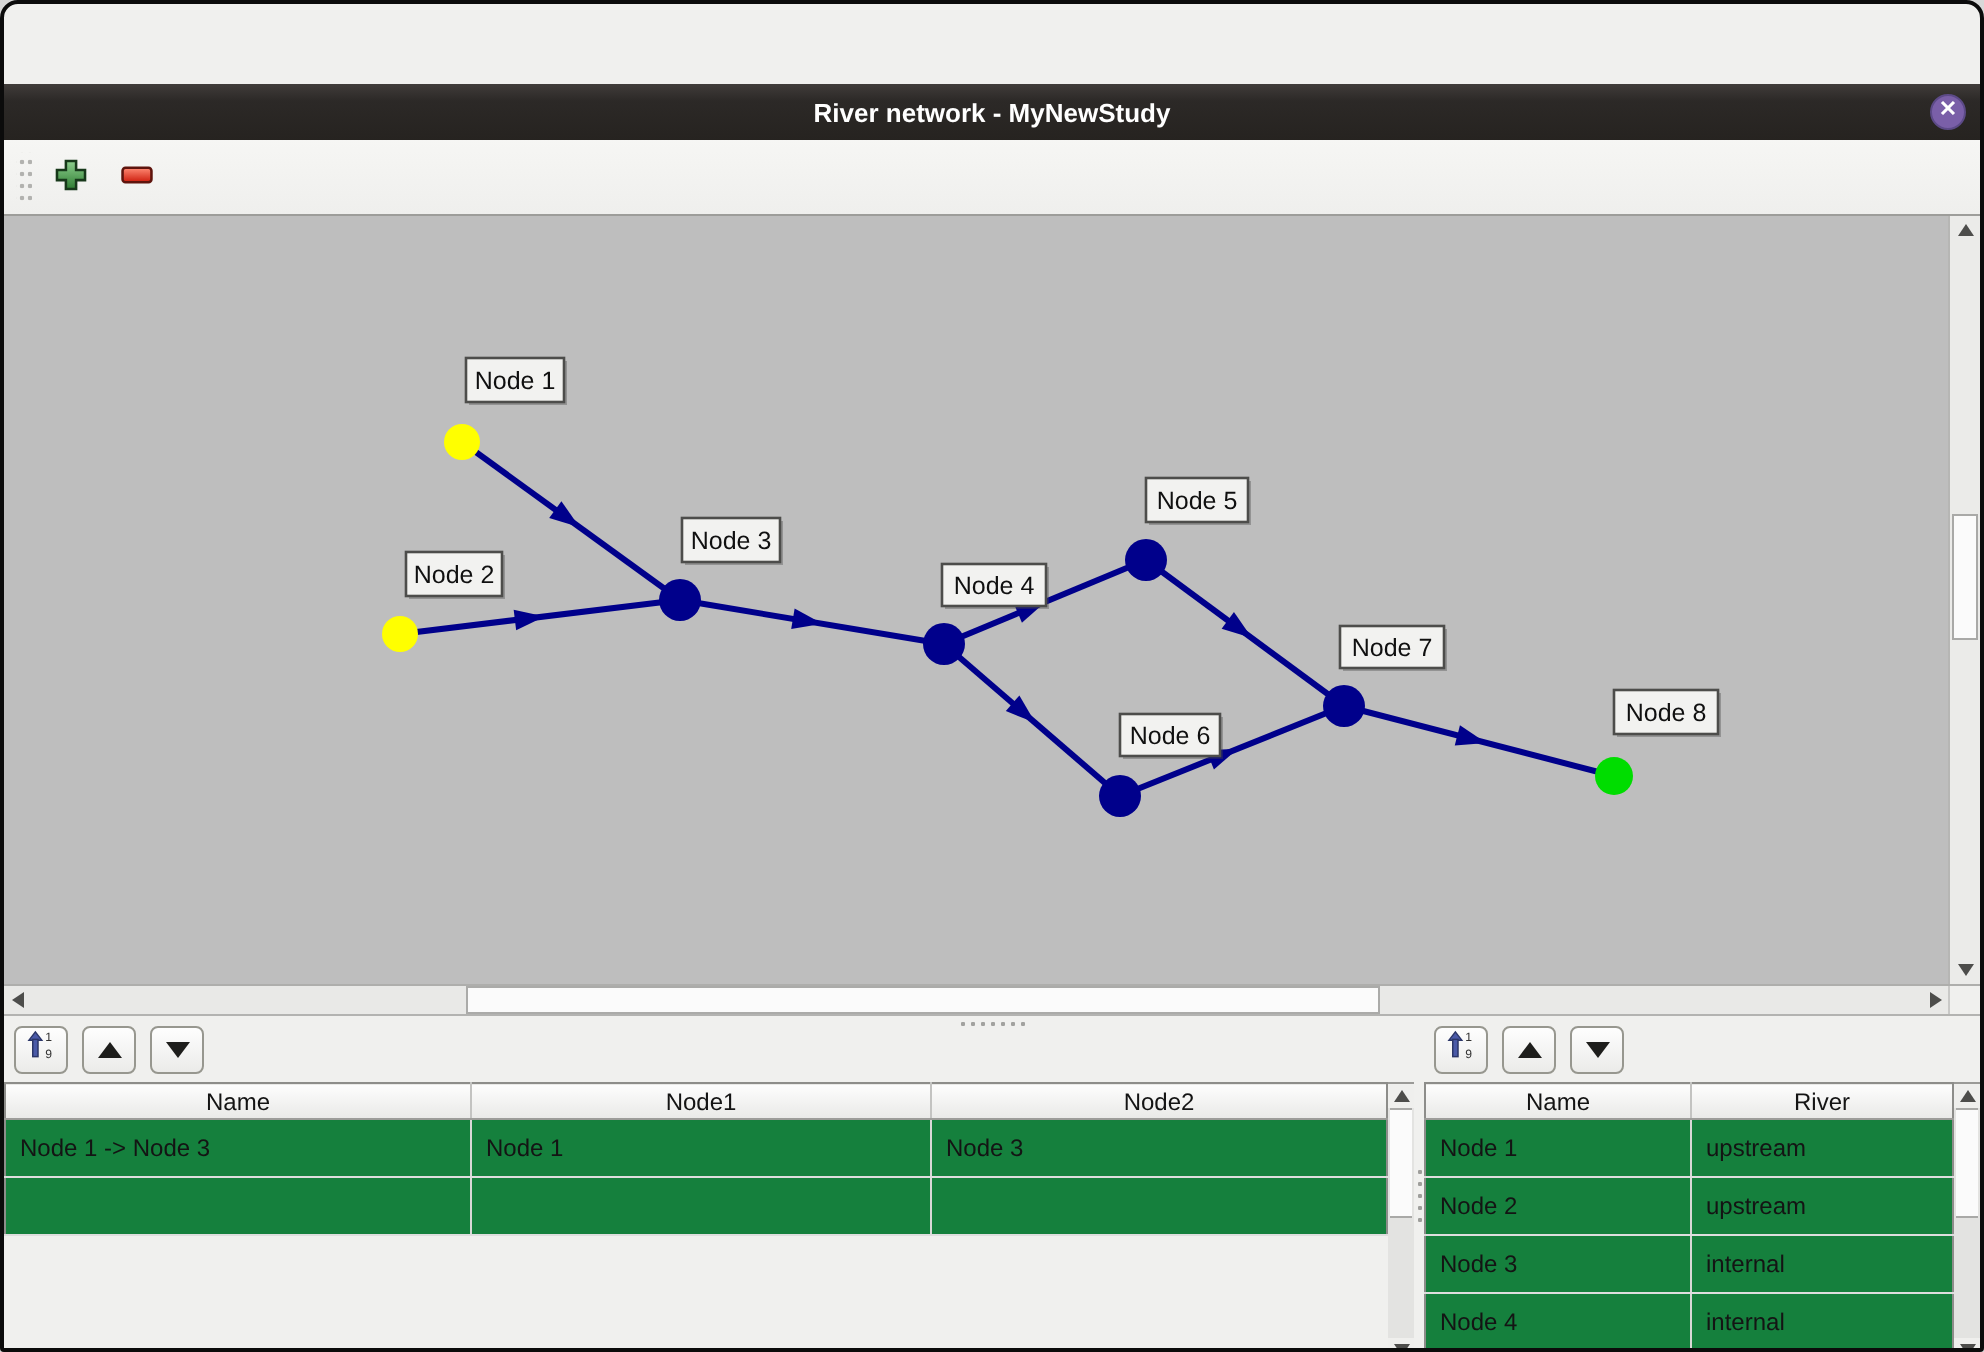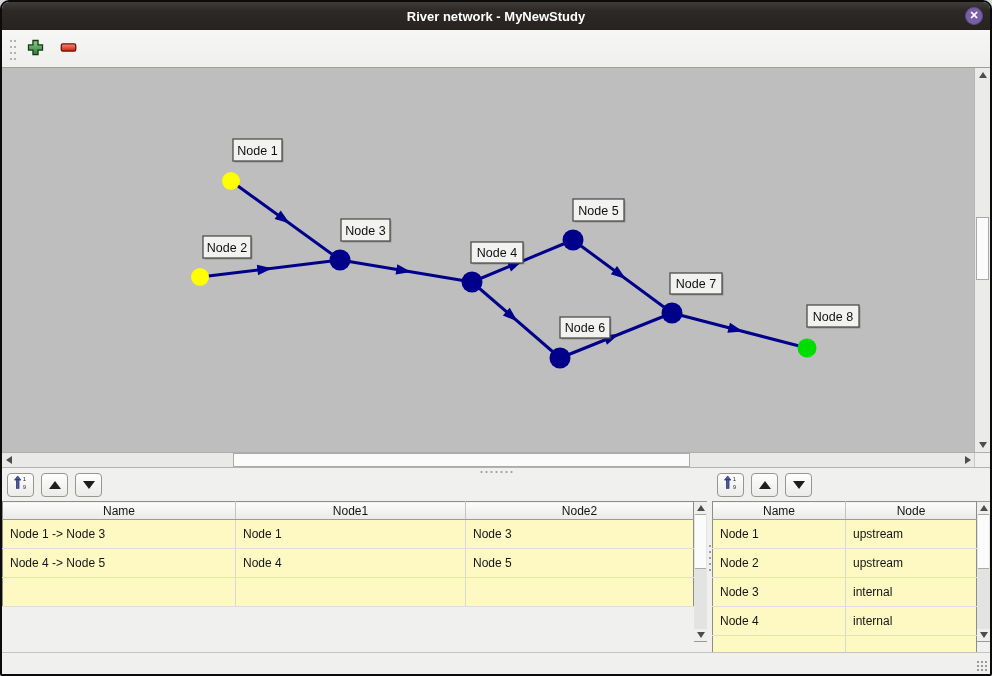--- a/index.html
+++ b/index.html
@@ -3,21 +3,21 @@
 <meta charset="utf-8">
 <style>
   * { box-sizing: border-box; margin: 0; padding: 0; }
   html,body { background:#d8d8d8; font-family:"Liberation Sans", sans-serif; }
   .window { width:992px; height:676px; border:2px solid #0b0b0b; border-radius:9px 9px 2px 2px;
             overflow:hidden; display:flex; flex-direction:column; background:#f0f0ee; }
 
   
   .titlebar { height:28px; flex:0 0 28px; background:linear-gradient(#403c3a,#2c2927 30%,#262320);
               display:flex; align-items:center; justify-content:center; position:relative;
-              color:#ffffff; font-weight:bold; font-size:13px; }
+              color:#ffffff; font-weight:bold; font-size:13px;margin-top:40px; }
   .close-btn { position:absolute; right:7px; top:5px; width:18px; height:18px; border-radius:50%;
                background:#7a5fa8; border:1px solid #5c4a87; color:#fff; font-size:11px;
                line-height:15px; text-align:center; font-weight:bold; cursor:pointer; }
 
   
   .toolbar { height:38px; flex:0 0 38px; background:linear-gradient(#f6f6f4,#efefed);
              border-bottom:1px solid #9d9d9a; display:flex; align-items:center; padding-left:6px; }
   .tb-handle { width:8px; height:26px; margin-right:10px;
                background-image:radial-gradient(circle,#b2b2af 1px,transparent 1.3px);
                background-size:4px 6px; background-position:1px 2px; }
@@ -62,21 +62,21 @@
             background:linear-gradient(#fefefe,#ebebe9); display:flex; align-items:center;
             justify-content:center; cursor:pointer; }
 
   .tablewrap { flex:1; display:flex; align-items:flex-start; overflow:hidden; }
   table.dtable { border-collapse:collapse; table-layout:fixed; background:#ffffff;
                  border:1px solid #8d8d8a; font-size:12px; color:#141414; }
   .dtable th { height:18px; font-size:12px; font-weight:normal; text-align:center;
                background:linear-gradient(#fdfdfd,#e9e9e7); border-bottom:1px solid #9c9c99;
                border-right:1px solid #c3c3c1; padding:0 4px; }
   .dtable td { height:29px; border-right:1px solid #d8d8d6; border-bottom:1px solid #dedede;
-               padding:0 0 0 7px; white-space:nowrap; overflow:hidden; background:#fef9c3; }
+               padding:0 0 0 7px; white-space:nowrap; overflow:hidden; background:#15803d; }
   .dtable th:last-child, .dtable td:last-child { border-right:none; }
 
   .tbl-scroll { width:14px; flex:0 0 14px; height:141px; background:#e3e3e1;
                 border:1px solid #9a9a97; border-left:none; display:flex; flex-direction:column; }
   .ts-btn { height:12px; flex:0 0 12px; display:flex; align-items:center; justify-content:center; background:#efefed; }
   .ts-thumb { height:55px; flex:0 0 55px; background:#fbfbfb; border-top:1px solid #a9a9a7;
               border-bottom:1px solid #a9a9a7; margin:0 1px; }
   .ts-track { flex:1; }
 
   
@@ -249,25 +249,20 @@
             <th>Node2</th>
           </tr>
             </thead>
           <tbody>
             <tr>
               <td>Node 1 -&gt; Node 3</td>
               <td>Node 1</td>
               <td>Node 3</td>
             </tr>
             <tr>
-              <td>Node 4 -&gt; Node 5</td>
-              <td>Node 4</td>
-              <td>Node 5</td>
-            </tr>
-            <tr>
                 <td></td>
                 <td></td>
                 <td></td>
               </tr>
           </tbody>
         </table>
         <div class="tbl-scroll">
           <div class="ts-btn">
               <div class="tri s-up"></div>
             </div>
@@ -305,21 +300,21 @@
       </div>
       <div class="tablewrap">
         <table class="dtable" style="width:264px">
           <colgroup>
               <col style="width:133px">
               <col style="width:131px">
             </colgroup>
           <thead>
               <tr>
             <th>Name</th>
-            <th>Node</th>
+            <th>River</th>
           </tr>
             </thead>
           <tbody>
             <tr>
               <td>Node 1</td>
               <td>upstream</td>
             </tr>
             <tr>
               <td>Node 2</td>
               <td>upstream</td>

